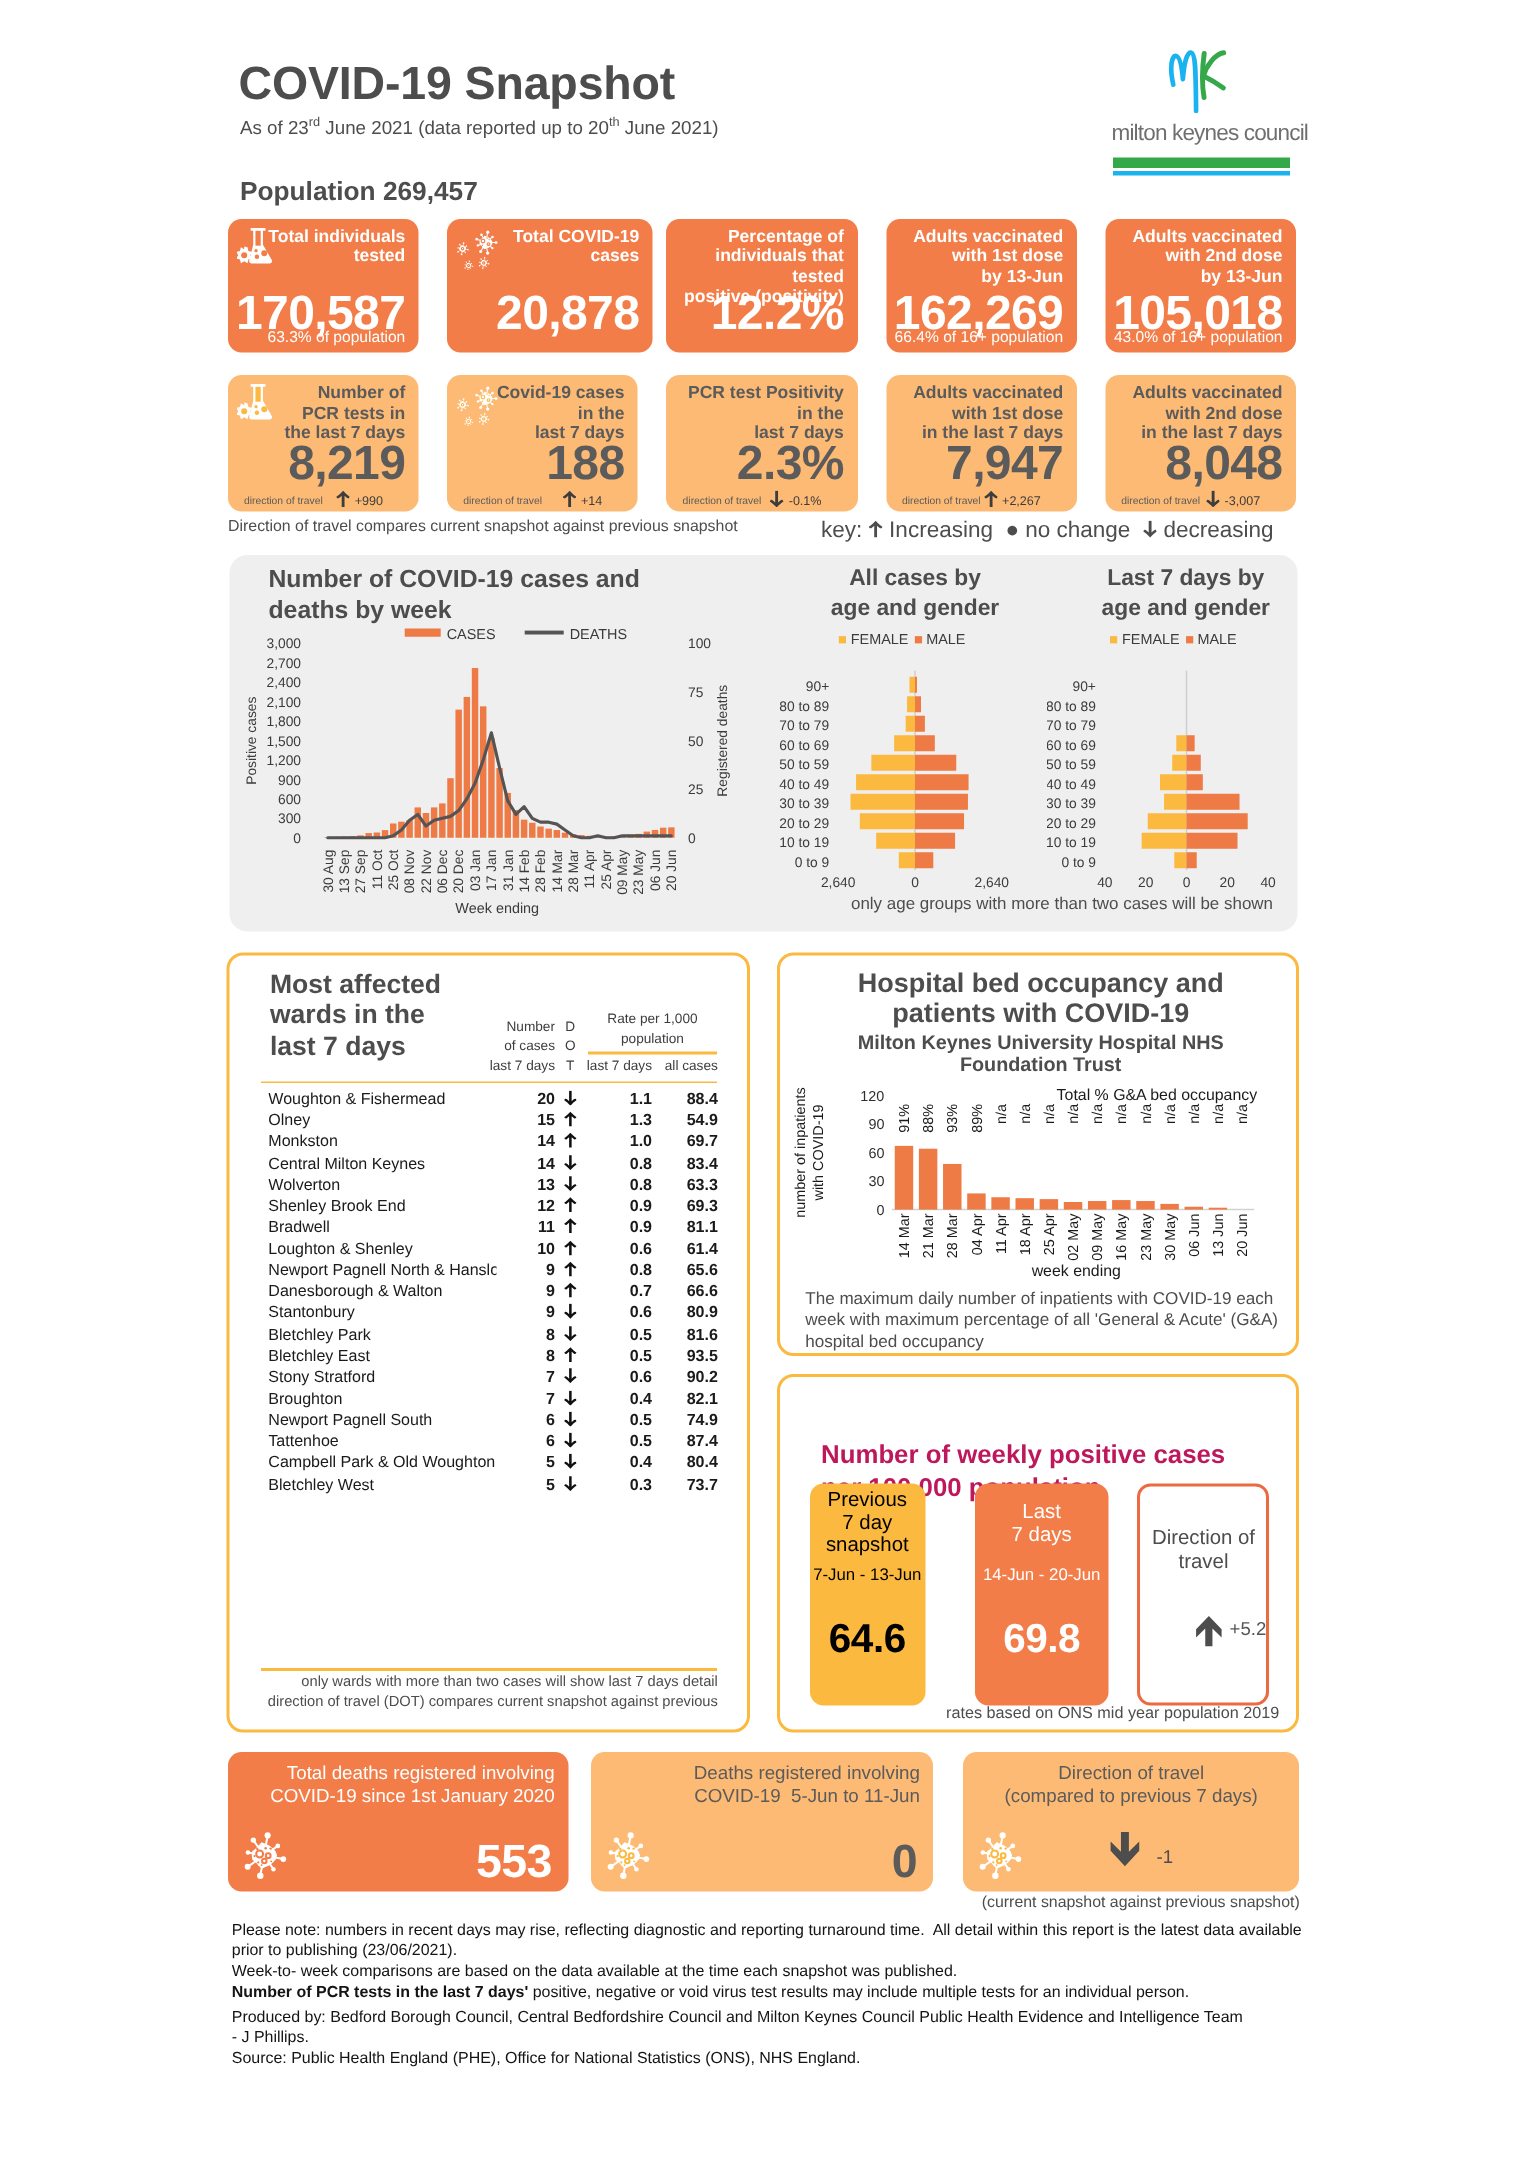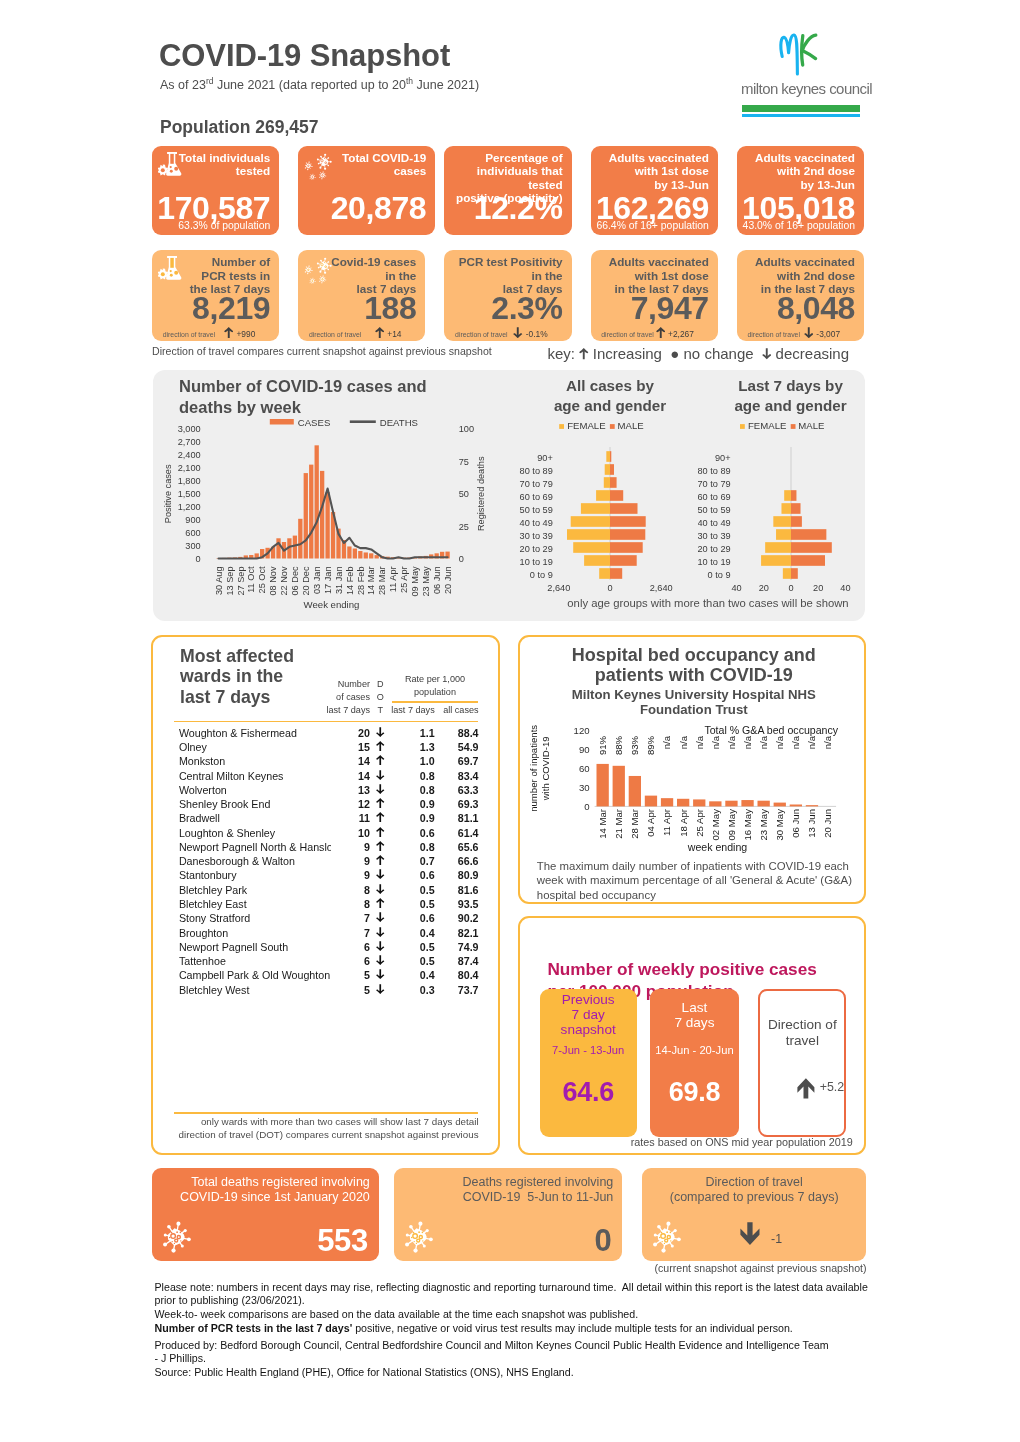--- a/index.html
+++ b/index.html
@@ -78,21 +78,21 @@
   
   #card-hosp{left:517.8px;top:634.9px;width:348.2px;height:268.9px;}
   #hosp-title{left:5px;top:9px;width:338px;text-align:center;font-size:18px;font-weight:bold;color:#4d4d4d;line-height:19.9px;}
   #hosp-sub{left:5px;top:50px;width:338px;text-align:center;font-size:13.2px;font-weight:bold;color:#4d4d4d;line-height:15.3px;}
   #hosp-note{left:17px;top:222px;width:322px;font-size:11.4px;color:#4d4d4d;line-height:14.6px;white-space:nowrap;}
 
   
   #card-rate{left:517.8px;top:916.1px;width:348.2px;height:238.6px;}
   #rate-title{left:27.6px;top:9px;width:300px;font-size:17.2px;font-weight:bold;color:#be185d;line-height:21.5px;margin-top:32px;}
   #rate-prev,#rate-last,#rate-dot{position:absolute;top:70.6px;height:148.4px;border-radius:9px;box-sizing:border-box;}
-  #rate-prev{left:19.9px;width:97px;background:#fbb93f;color:#a21caf;}
+  #rate-prev{left:19.9px;width:77px;background:#fbb93f;color:#000000;}
   #rate-last{left:130.3px;width:88.7px;background:#f27d48;color:#ffffff;}
   #rate-dot{left:238.7px;width:87.7px;background:#ffffff;border:2px solid #ec6a42;}
   .rt-cap{position:absolute;left:0;top:0;height:52px;width:100%;text-align:center;font-size:13.6px;line-height:15px;display:flex;flex-direction:column;justify-content:center;}
   .rt-dates{position:absolute;left:0;top:55px;width:100%;text-align:center;font-size:11.2px;}
   .rt-val{position:absolute;left:0;bottom:31px;width:100%;text-align:center;font-size:27px;font-weight:bold;letter-spacing:-0.3px;line-height:27px;}
   .rt-cap2{position:absolute;left:0;top:26px;width:100%;text-align:center;font-size:13.6px;line-height:16.5px;color:#4d4d4d;}
   .rt-dotrow{position:absolute;left:0;bottom:32px;width:100%;text-align:right;color:#111;}
   .rt-arrow{display:inline-block;vertical-align:middle;}
   .rt-delta{font-size:12.4px;color:#555;vertical-align:middle;margin-left:5px;position:relative;top:-4px;}
   #rate-foot{left:0;top:218px;width:333px;text-align:right;font-size:10.8px;color:#4d4d4d;}

